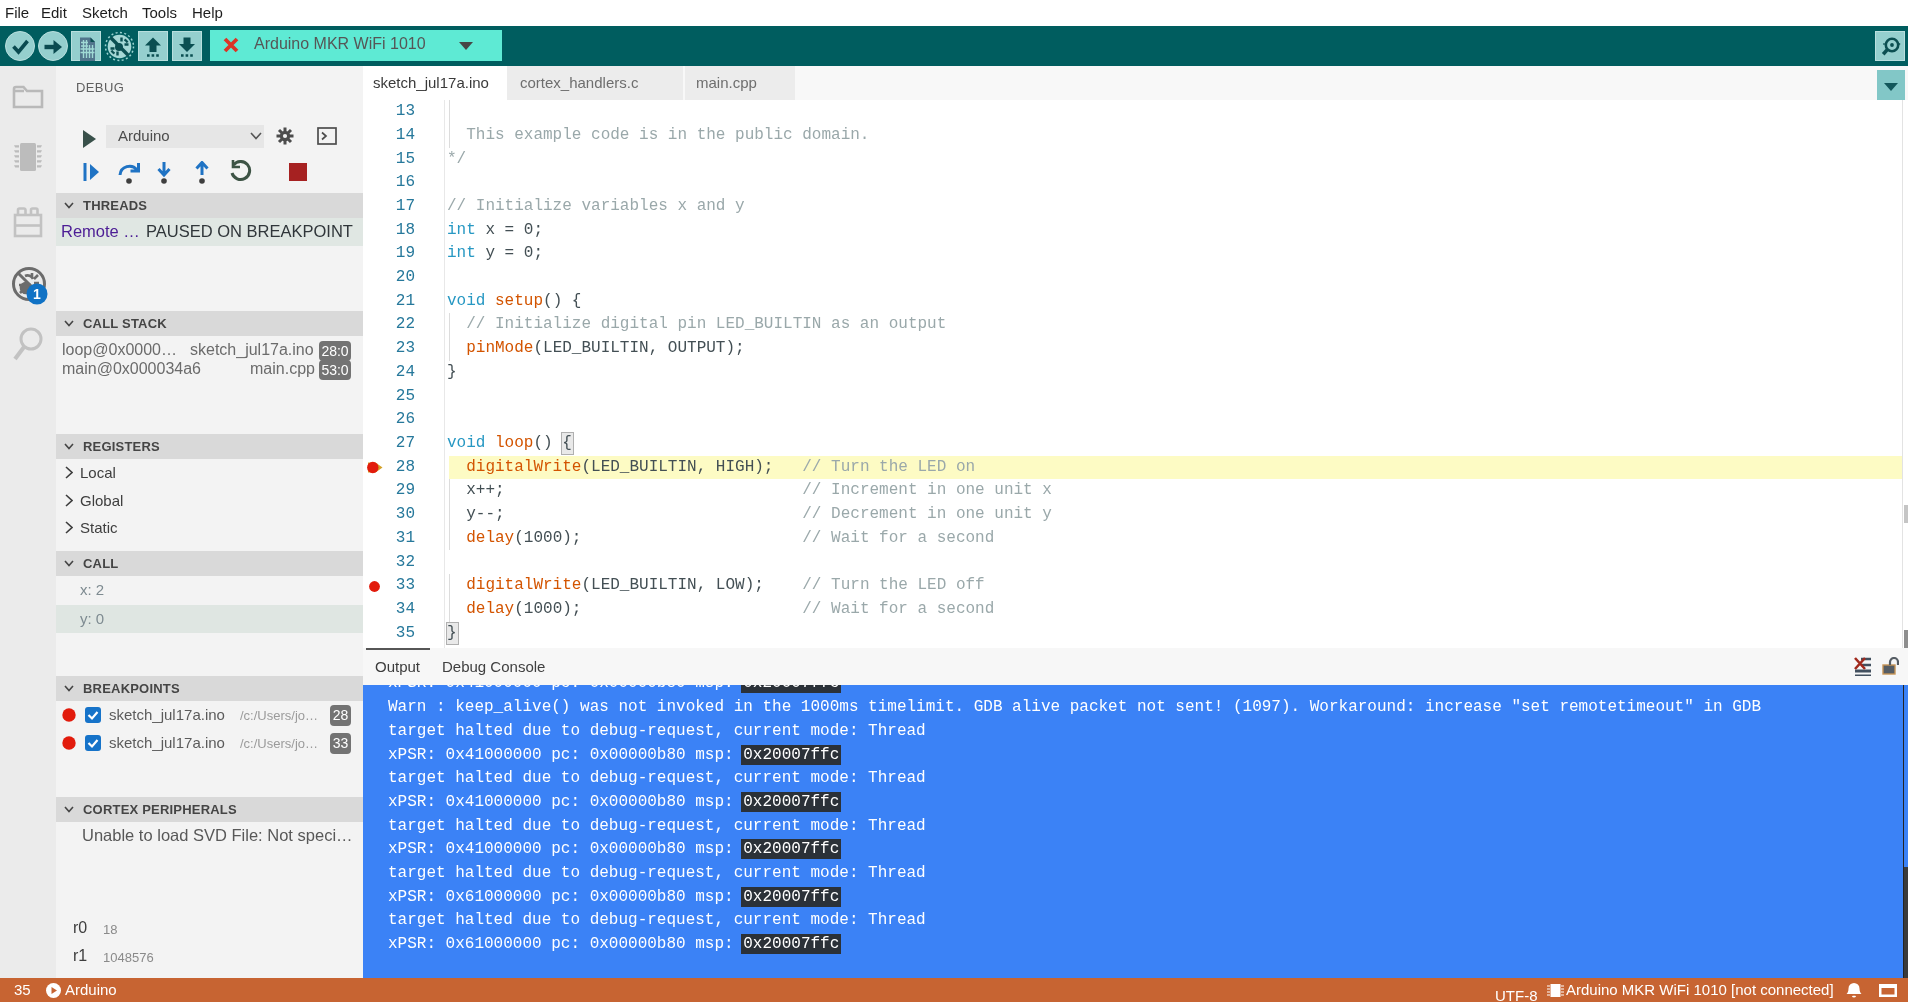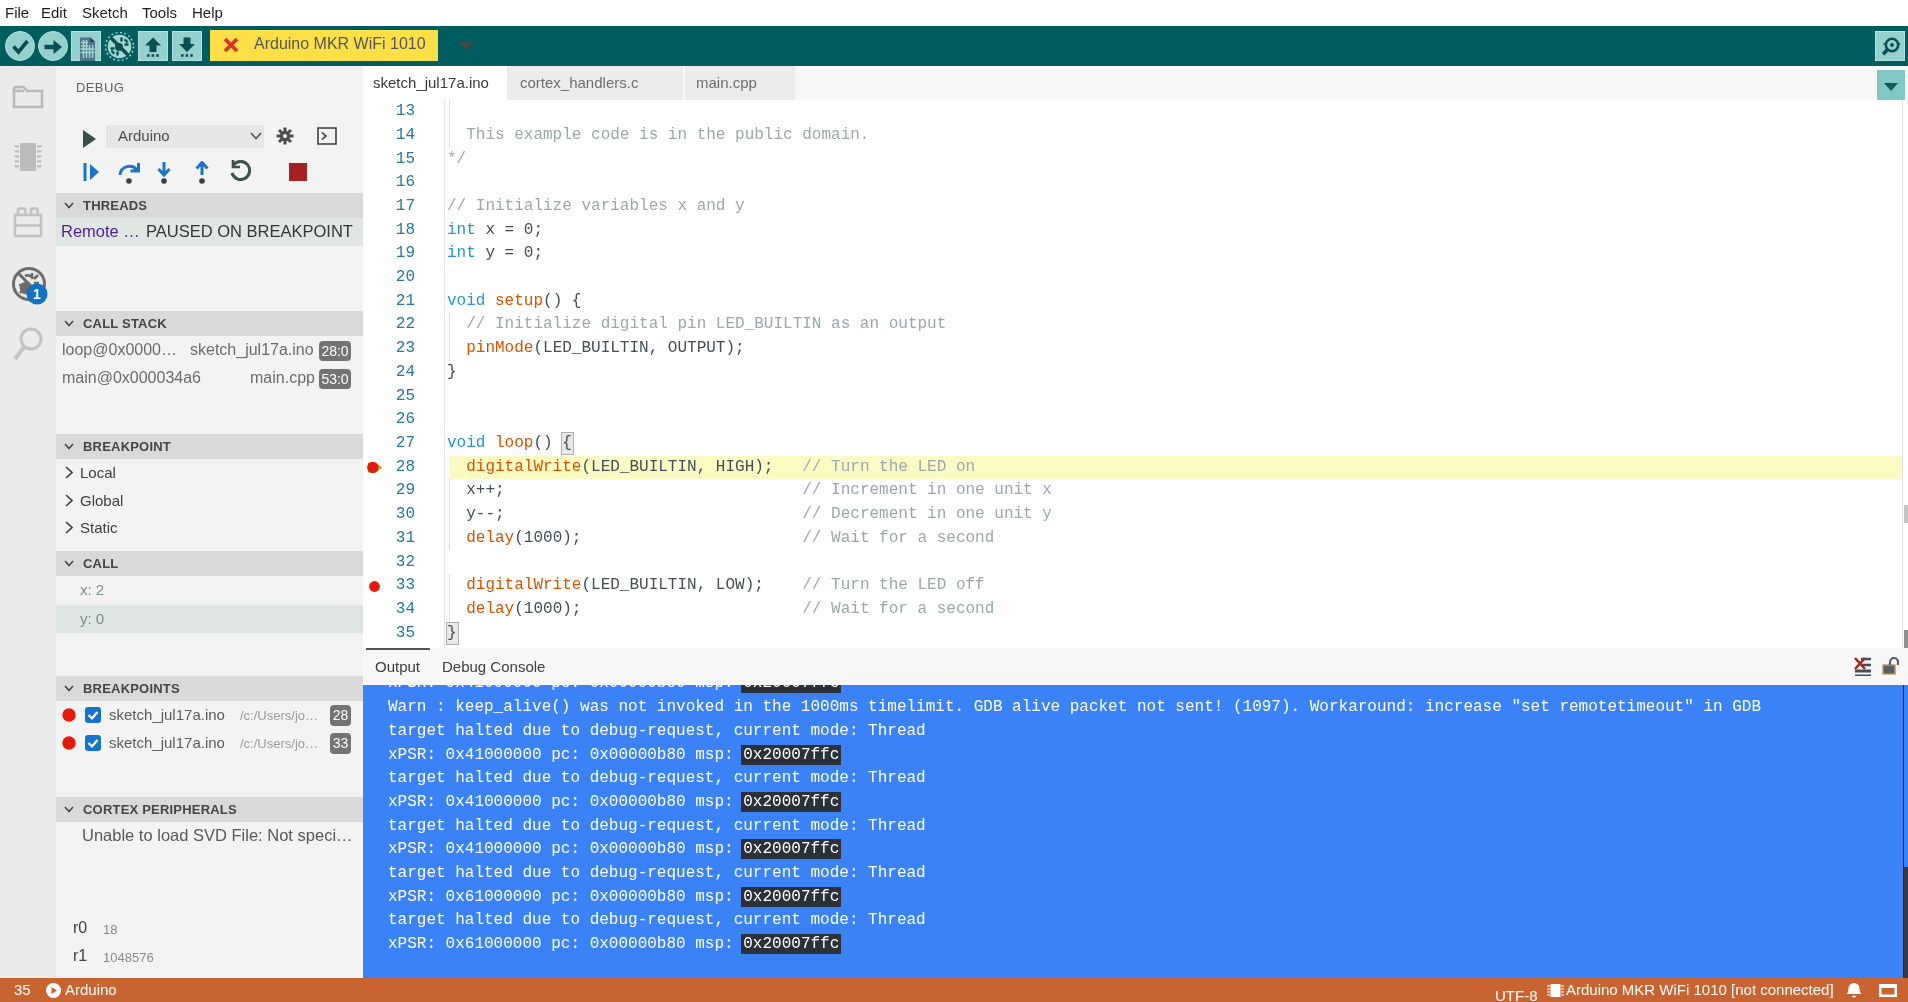--- a/index.html
+++ b/index.html
@@ -5,21 +5,21 @@
 html,body{width:1908px;height:1002px;overflow:hidden;background:#fff;font-family:"Liberation Sans",sans-serif}
 .abs{position:absolute}
 #page{position:relative;width:1908px;height:1002px}
 
 #menubar{left:0;top:0;width:1908px;height:26px;background:#fff;color:#1d1d1d;font-size:15px}
 #menubar span{position:absolute;top:4px}
 
 #toolbar{left:0;top:26px;width:1908px;height:40px;background:#005D5F}
 .tbtn{position:absolute;top:5px;width:30px;height:30px;background:#95CFCE;border:1.5px solid #B9DFDE}
 .tbtn.round{border-radius:50%}
-#boardsel{position:absolute;left:210px;top:4px;width:228px;height:31px;background:#fde047}
+#boardsel{position:absolute;left:210px;top:4px;width:292px;height:31px;background:#5eead4}
 #boardsel .bx{position:absolute;left:13px;top:7px;width:16px;height:16px}
 #boardsel .bt{position:absolute;left:44px;top:5px;font-size:16px;color:#565656}
 #boardsel .caret{position:absolute;left:249px;top:12px}
 
 #activitybar{left:0;top:66px;width:56px;height:912px;background:#ebebeb}
 #sidebar{left:56px;top:66px;width:307px;height:912px;background:#f3f3f3;overflow:hidden}
 #tabbar{left:363px;top:66px;width:1545px;height:34px;background:#f8f8f8}
 .tab{position:absolute;top:0;height:34px;font-size:15px}
 .tab span{position:absolute;top:8px}
 #editor{left:363px;top:100px;width:1545px;height:548px;background:#fff;overflow:hidden}
@@ -205,31 +205,31 @@
         <svg class="chev" viewBox="0 0 10 10">
           <path d="M1 3 L5 7.5 L9 3" stroke="#454545" stroke-width="1.6" fill="none"></path>
         </svg>
         <b>CALL STACK</b>
       </div>
 <div class="srow" style="top:270px;color:#6b6b6b;font-size:16px">
  <span class="abs" style="left:6px;top:5px">loop@0x0000…</span>
  <span class="abs" style="left:134px;top:5px">sketch_jul17a.ino</span>
  <span class="badge" style="left:263px;top:5px;width:32px;height:20px;line-height:20px">28:0</span>
 </div>
-<div class="srow" style="top:298px;color:#6b6b6b;font-size:16px">
+<div class="srow" style="top:289px;color:#6b6b6b;font-size:16px">
  <span class="abs" style="left:6px;top:5px">main@0x000034a6</span>
  <span class="abs" style="left:194px;top:5px">main.cpp</span>
  <span class="badge" style="left:263px;top:5px;width:32px;height:20px;line-height:20px">53:0</span>
 </div>
 
 <div class="shdr" style="top:368px">
         <svg class="chev" viewBox="0 0 10 10">
           <path d="M1 3 L5 7.5 L9 3" stroke="#454545" stroke-width="1.6" fill="none"></path>
         </svg>
-        <b>BREAKPOINT</b>
+        <b>REGISTERS</b>
       </div>
 <div class="srow" style="top:393px">
         <svg class="abs" style="left:9px;top:7px" width="8" height="13">
           <path d="M1 1 L7 6.5 L1 12" stroke="#3e3e3e" stroke-width="1.6" fill="none"></path>
         </svg>
         <span class="abs" style="left:24px;top:5px">Local</span>
       </div>
 <div class="srow" style="top:420.5px">
         <svg class="abs" style="left:9px;top:7px" width="8" height="13">
           <path d="M1 1 L7 6.5 L1 12" stroke="#3e3e3e" stroke-width="1.6" fill="none"></path>

